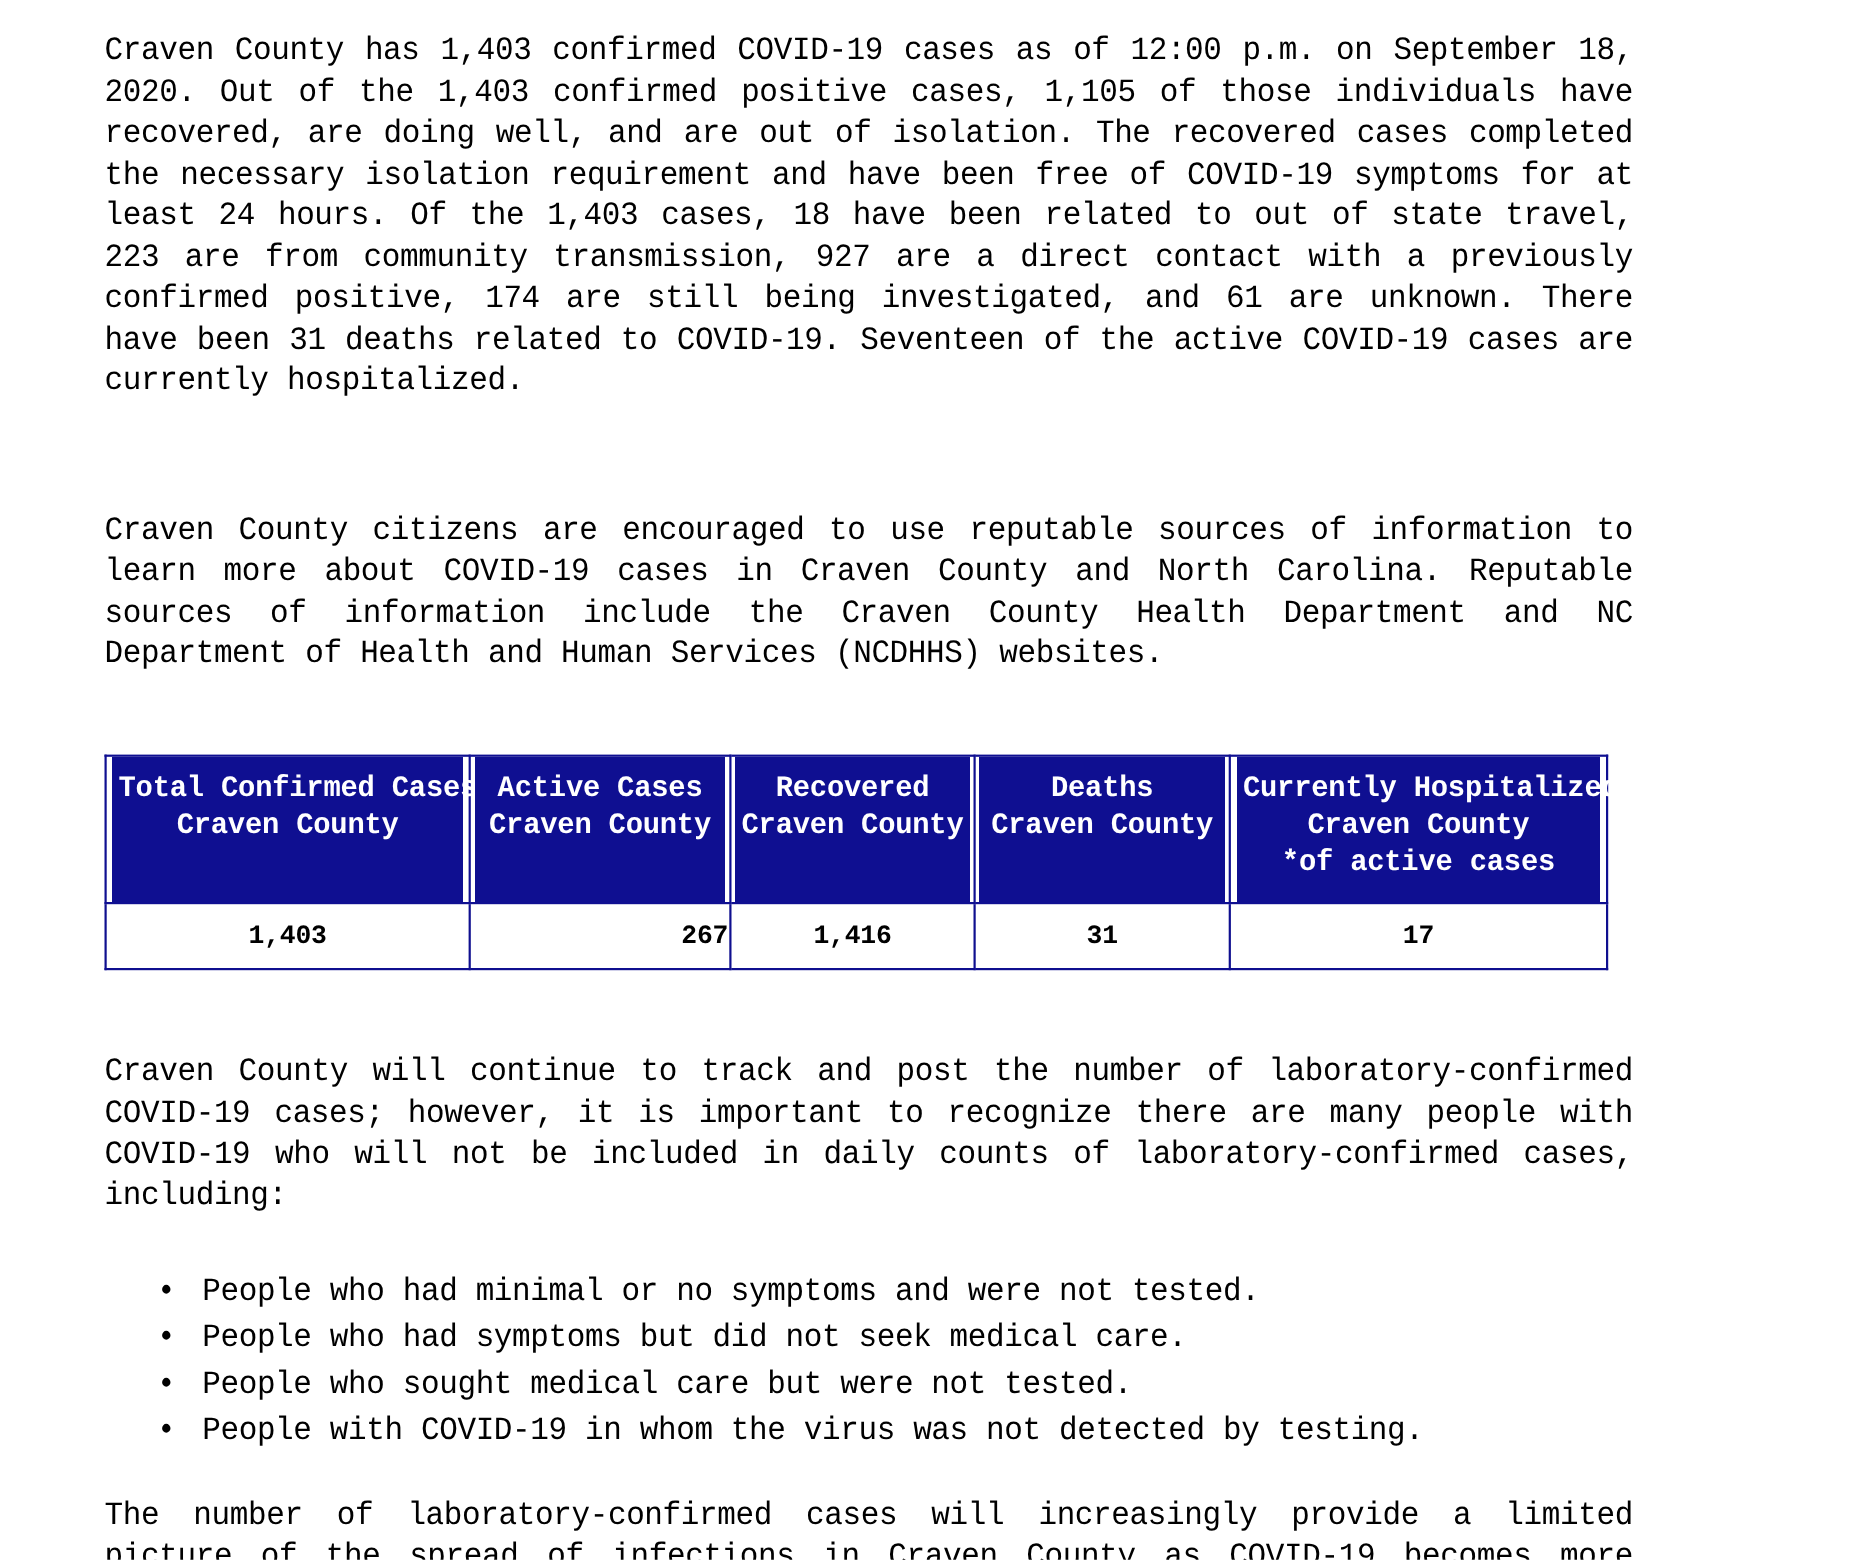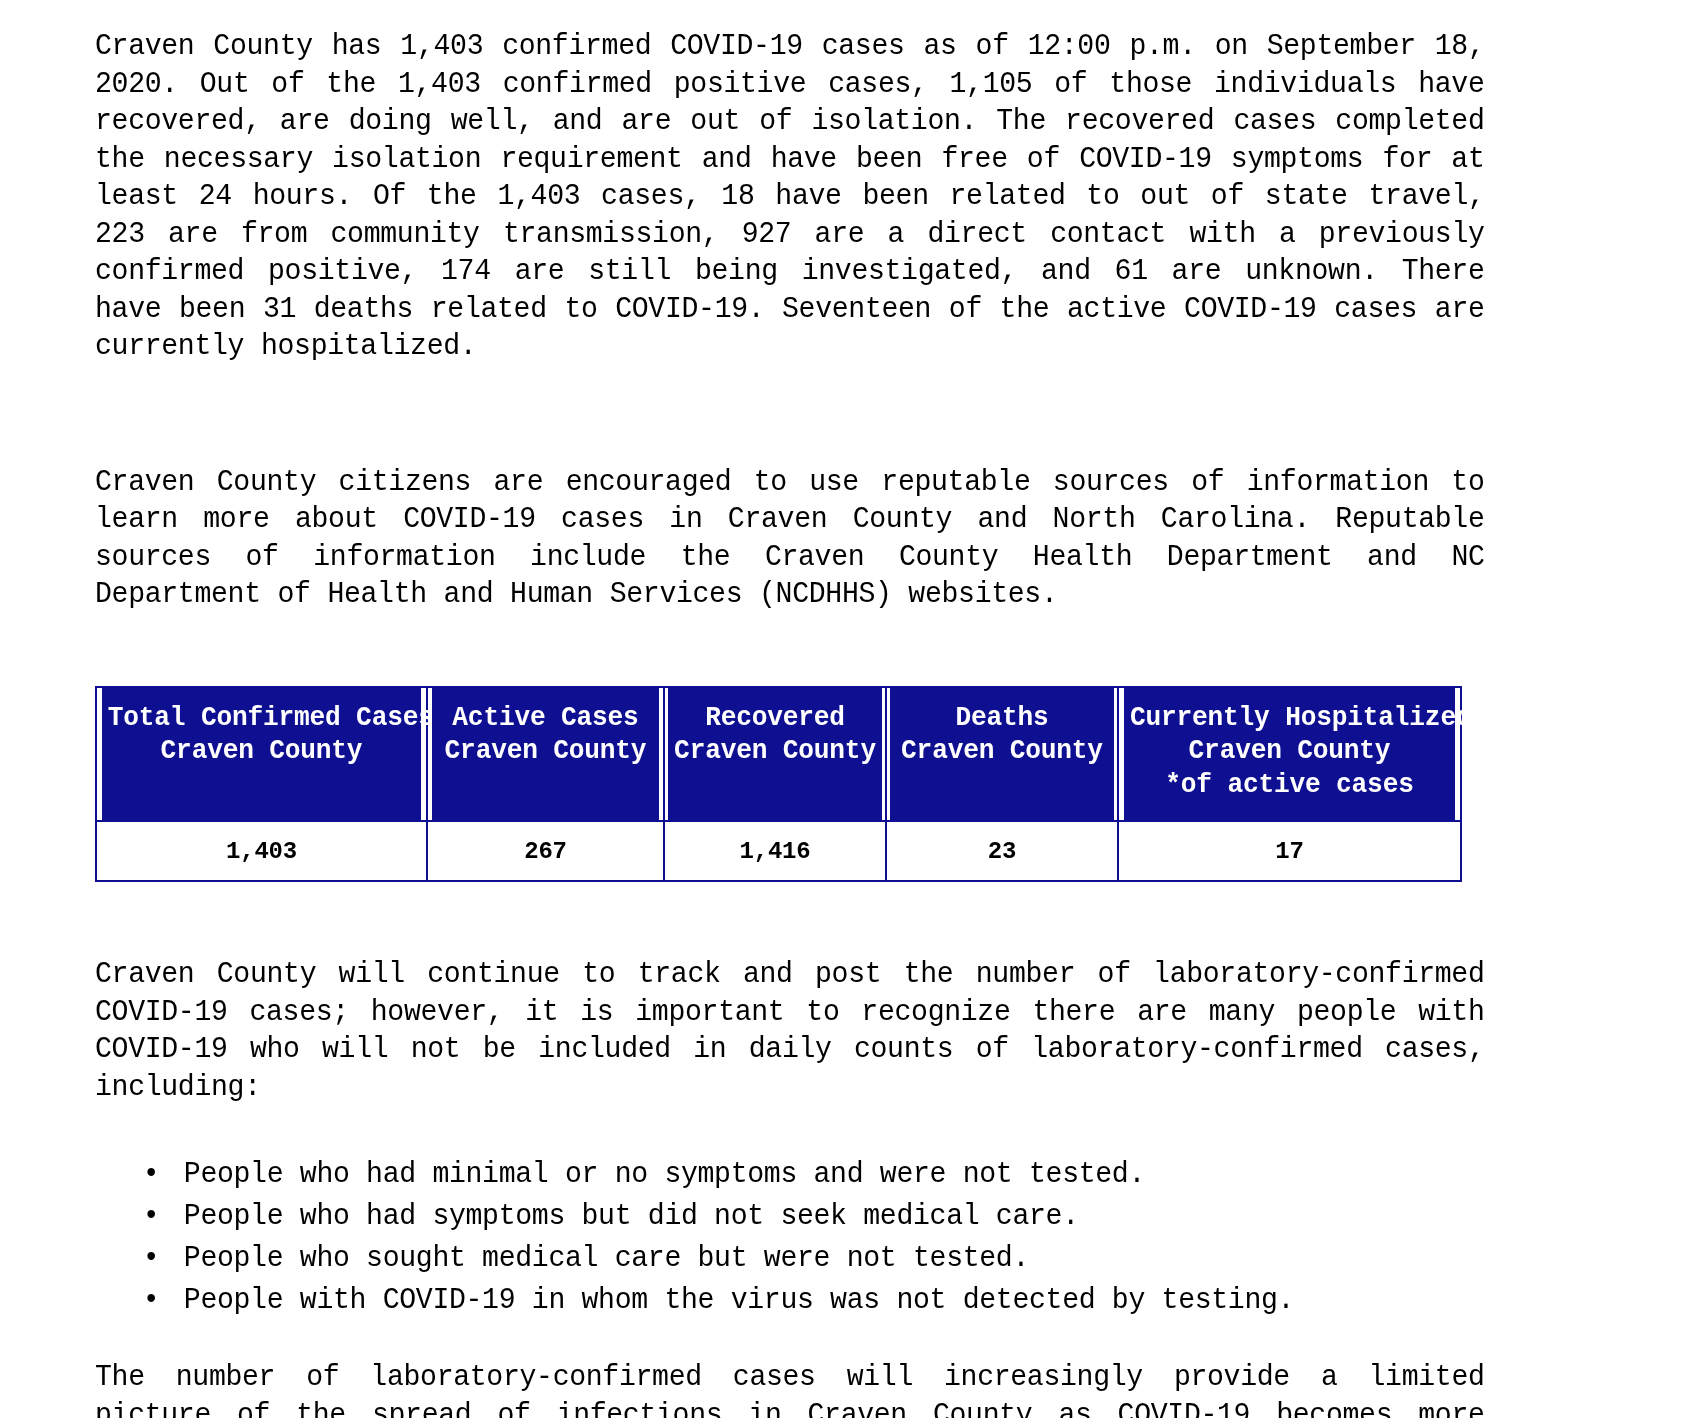--- a/index.html
+++ b/index.html
@@ -165,23 +165,23 @@
             <th style="background: rgb(15, 15, 145); border-color: rgb(15, 15, 145); color: rgb(255, 255, 255);">
               <span class="hdr-line">Currently Hospitalized</span>
               <span class="hdr-line">Craven County</span>
               <span class="hdr-note">*of active cases</span>
             </th>
           </tr>
         </thead>
         <tbody>
           <tr>
             <td style="border-color: rgb(15, 15, 143);">1,403</td>
-            <td style="border-color: rgb(15, 15, 143);">267</td>
+            <td style="border-color: rgb(15, 15, 143); text-align: right;">267</td>
             <td style="border-color: rgb(15, 15, 143);">1,416</td>
-            <td style="border-color: rgb(15, 15, 143);">23</td>
+            <td style="border-color: rgb(15, 15, 143);">31</td>
             <td style="border-color: rgb(15, 15, 143);">17</td>
           </tr>
         </tbody>
       </table>
     </div>
 
     <div class="spacer-3"></div>
 
     <p class="body-para">Craven County will continue to track and post the number of laboratory-confirmed COVID-19 cases; however, it is important to recognize there are many people with COVID-19 who will not be included in daily counts of laboratory-confirmed cases, including:</p>
 

